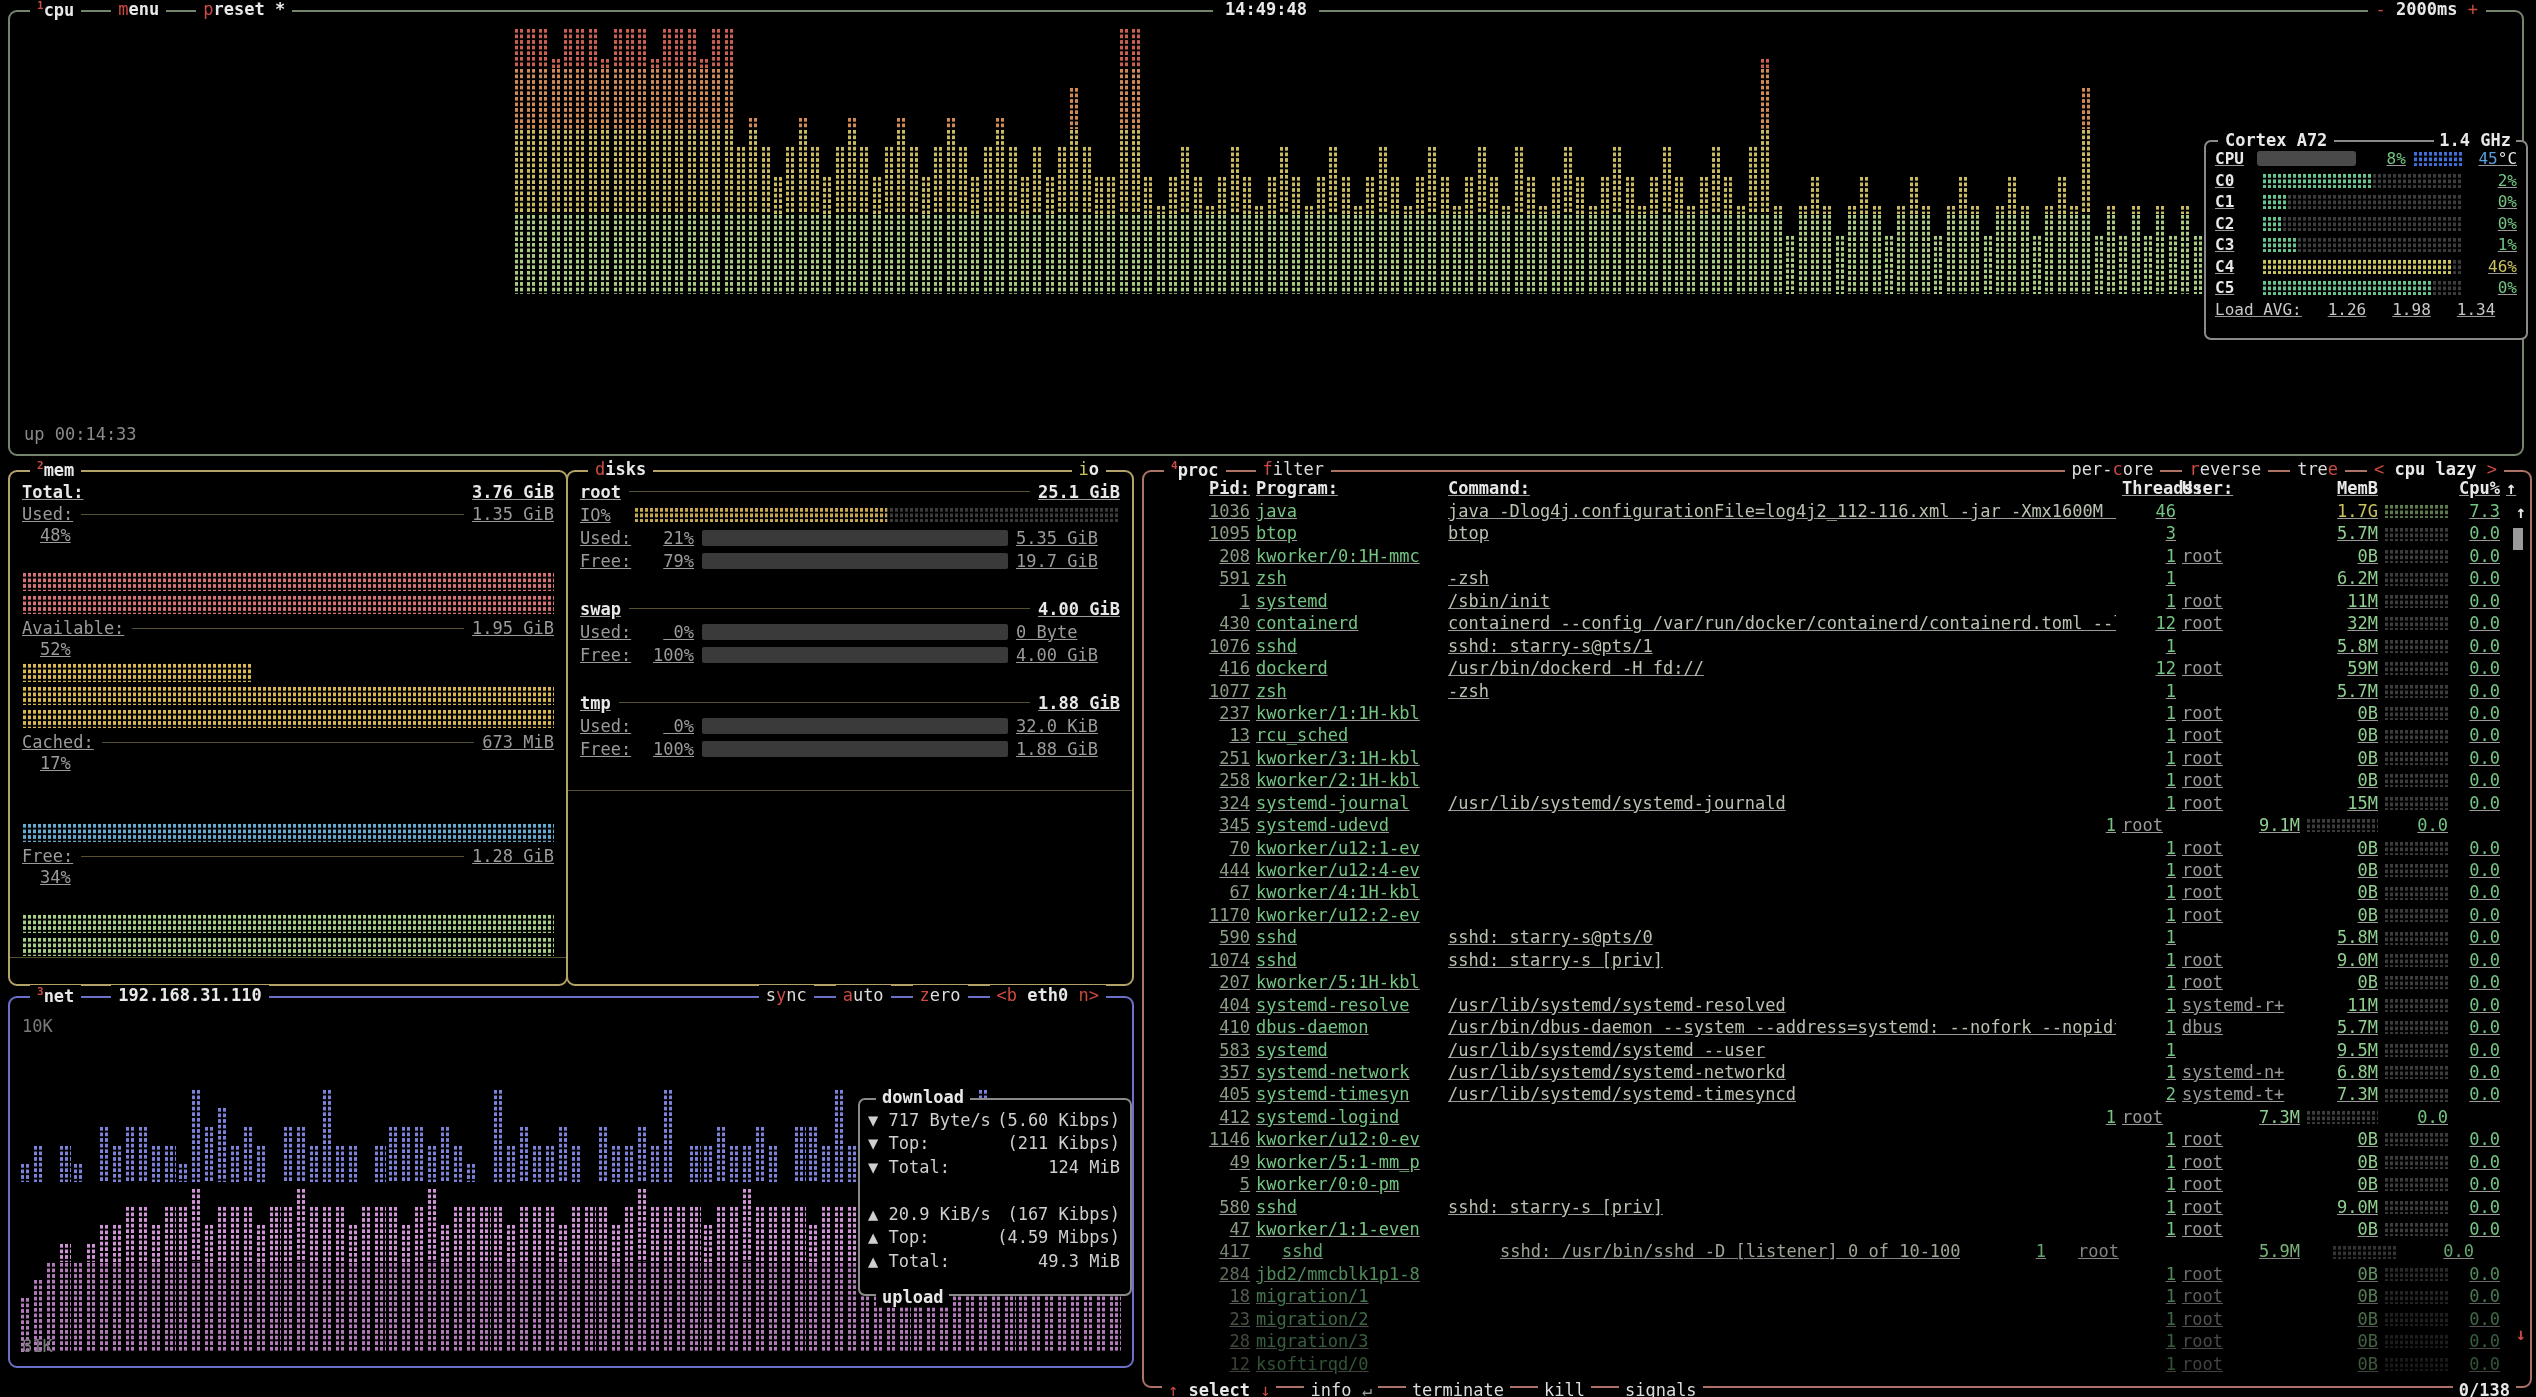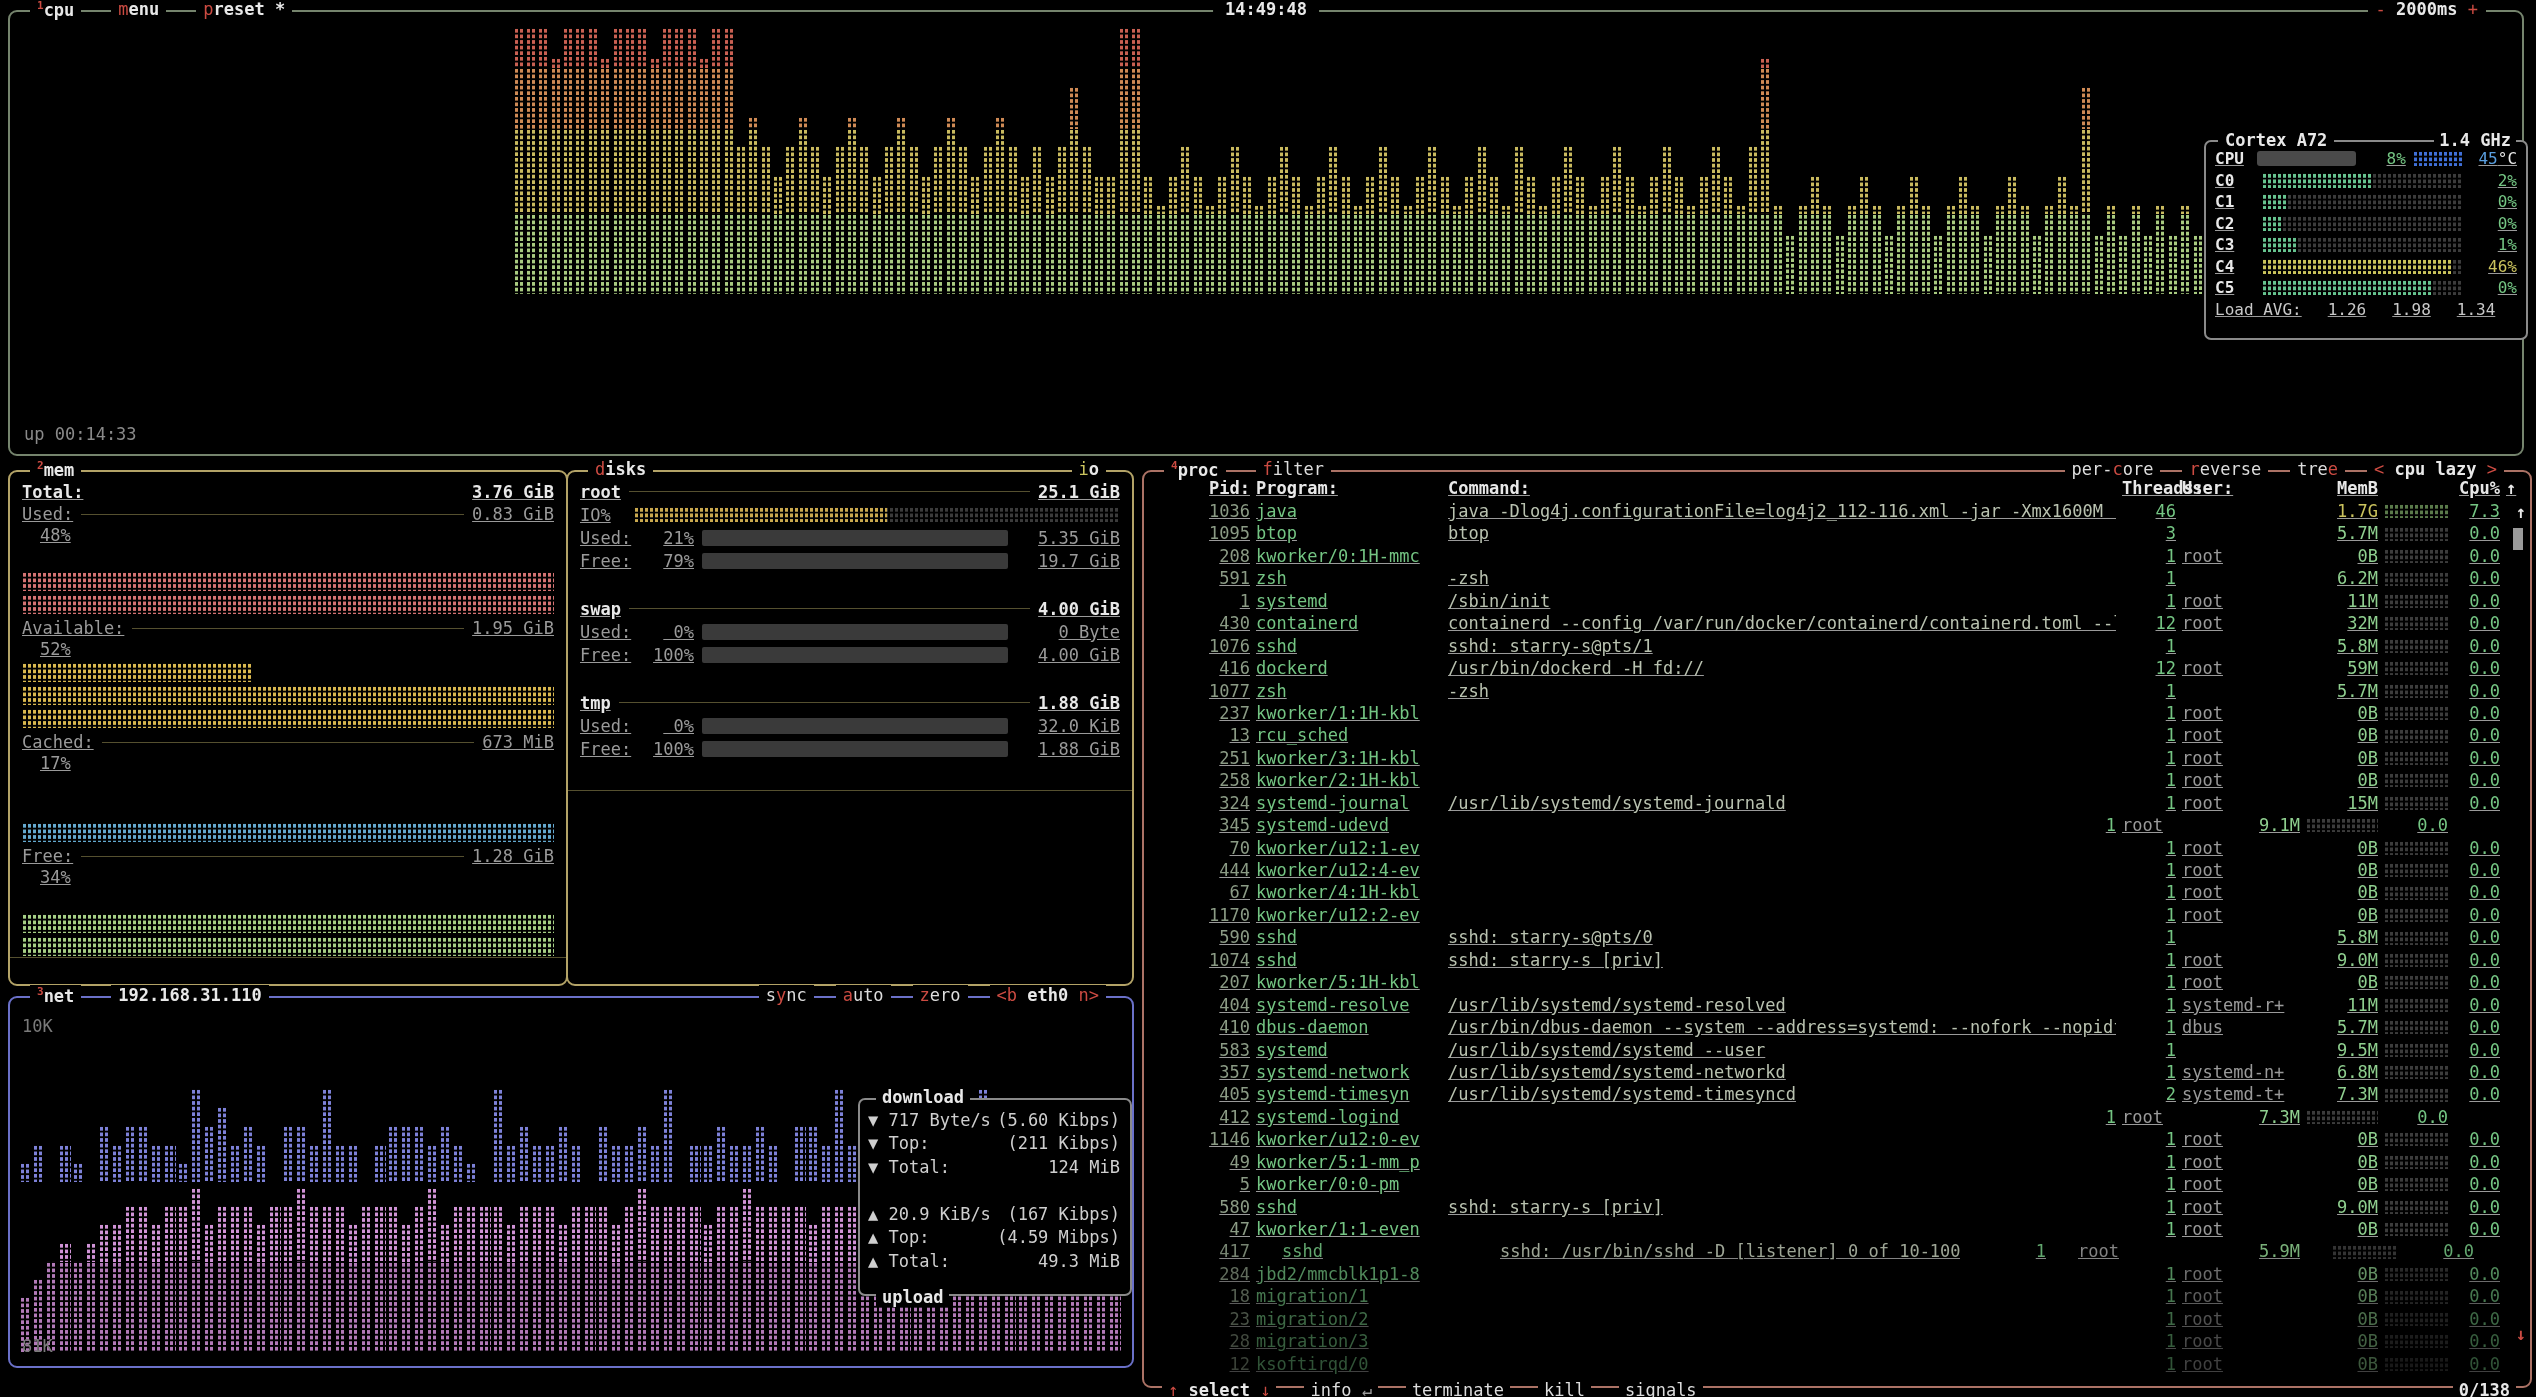--- a/index.html
+++ b/index.html
@@ -56,21 +56,21 @@
   #disks-box{left:566px;top:470px;width:568px;height:516px;border-color:#b3a367;}
   .disks-body{padding:8px 12px 0 12px;}
   .disk{margin-bottom:25px;}
   .dname{display:flex;align-items:center;height:23px;gap:8px;}
   .drow{display:flex;align-items:center;height:23px;gap:8px;color:#9a9a9a;}
   .dlabel{width:114px;display:flex;justify-content:space-between;white-space:pre;}
   .bar{flex:1;height:16px;background:#3a3a3a;border-radius:2px;overflow:hidden;}
   .fillbar{height:100%;}
   .gfill{background:linear-gradient(90deg,#2e5a22,#5d9434 55%,#a7d84f 90%,#d3ef73);}
   .rfill{background:linear-gradient(90deg,#65211f,#9c4040 70%,#bf5a55);}
-  .dval{width:104px;text-align:right;}
+  .dval{width:104px;text-align:left;}
   .iometer{flex:1;position:relative;height:15px;}
   .iometer .base{position:absolute;inset:0;--dc:#3b3b3b;}
   .iometer .fill{position:absolute;top:0;bottom:0;left:0;--dc:#c9a84e;}
   
   #net-box{left:8px;top:996px;width:1126px;height:372px;border-color:#6a70c8;}
   #down-graph{left:10px;top:16px;width:1102px;height:168px;}
   #up-graph{left:10px;top:190px;width:1102px;height:164px;}
   .scale{position:absolute;color:#7a7a7a;z-index:2;background:transparent;}
   #stats-box{position:absolute;left:848px;top:100px;width:274px;height:198px;border:2px solid #8a8a8a;border-radius:7px;background:#000;z-index:6;box-sizing:border-box;}
   .sbt{position:absolute;top:-13px;left:16px;background:#000;padding:0 6px;z-index:3;}
@@ -917,21 +917,21 @@
   <div class="mem-body">
     <div class="total-row">
       <b>Total:</b>
         <b>3.76 GiB</b>
     </div>
     <div id="mem-sections">
   <div class="msec">
     <div class="mhead">
             <span class="m-label">Used:</span>
             <span class="mline"></span>
-            <span class="m-value">0.83 GiB</span>
+            <span class="m-value">1.35 GiB</span>
           </div>
     <div class="mpct m-pct">48%</div>
     <div class="mbands m-bands">
             <div class="band dots" style="width: 100%; --dc: #d57373;"></div>
             <div class="band dots" style="width: 100%; --dc: #d57373;"></div>
           </div>
   </div>
 
   <div class="msec">
     <div class="mhead">

